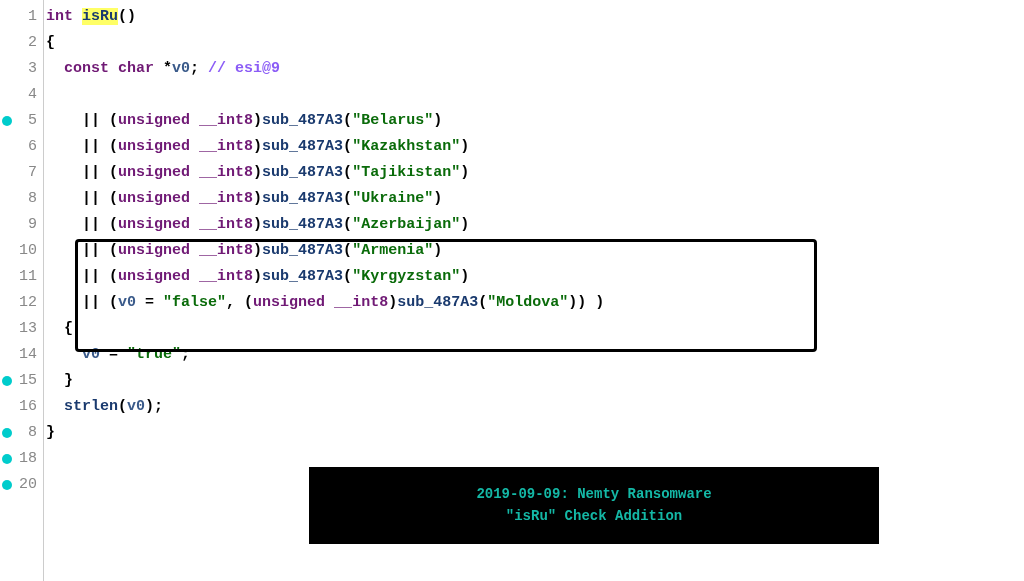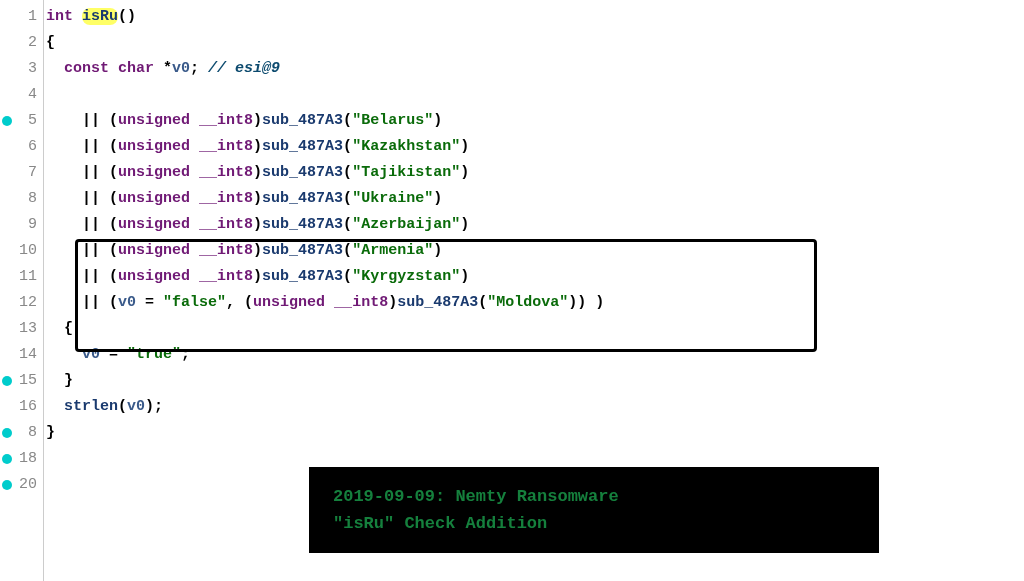--- a/index.html
+++ b/index.html
@@ -44,44 +44,45 @@
     .code {
       padding-top: 4px;
       padding-left: 2px;
     }
     .code-line {
       height: 26px;
       line-height: 26px;
       white-space: pre;
     }
     .kw { color: #701a75; }
-    .fn { color: #1a3a6e; border-radius: 8px; }
+    .fn { color: #1a3a6e; }
     .str { color: #0a6b0a; }
-    .cmt { color: #0c4a6e; font-style: italic; }
+    .cmt { color: #8b5cf6; }
     .op { color: #000000; }
     .var { color: #3a5a8a; margin-top: 8px; }
     .plain { color: #000000; }
     .hl { background: #ffff66; }
     .num { font-weight: normal; }
 
     .highlight-box {
       position: absolute;
       border: 3px solid #000000;
       border-radius: 4px;
       pointer-events: none;
     }
     .annotation-box {
       position: absolute;
       background: #000000;
-      color: #15803d;
+      color: #14b8a6;
       font-family: 'Courier New', Consolas, monospace;
       font-weight: bold;
       padding: 16px 24px;
-      font-size: 17px;
+      font-size: 14px;
       line-height: 1.6;
+      text-align: center;
     }
   </style>
 </head>
 <body>
 
 <div class="editor">
   <div class="gutter" id="gutter">
       <div class="gutter-line"><span class="num">1</span></div>
       <div class="gutter-line"><span class="num">2</span></div>
       <div class="gutter-line"><span class="num">3</span></div>

